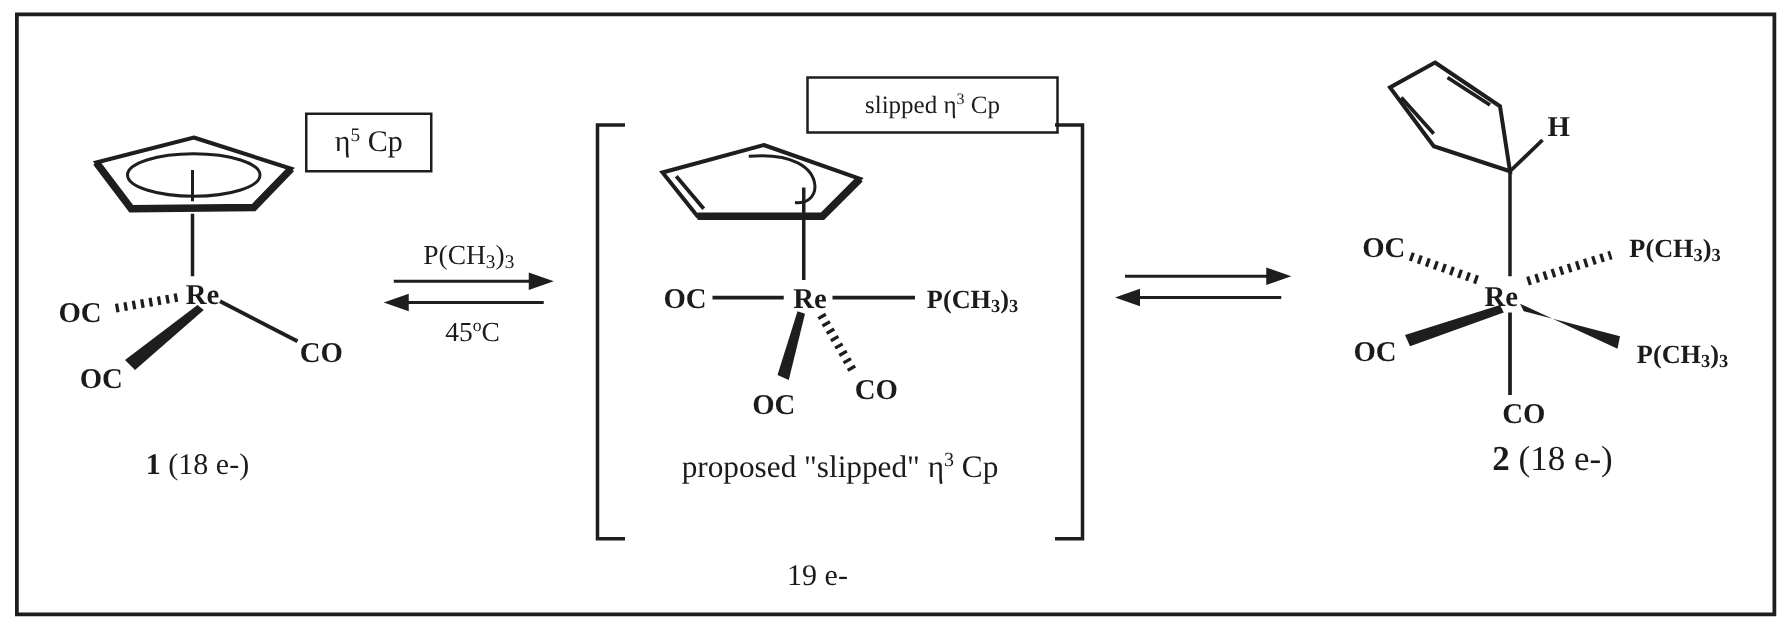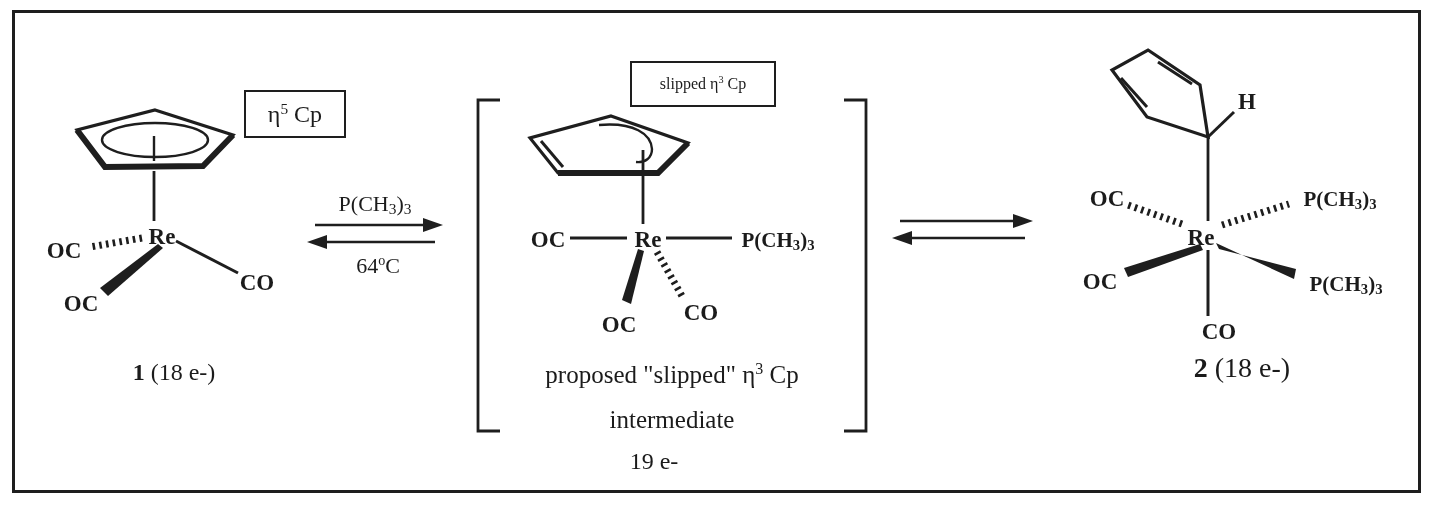--- a/index.html
+++ b/index.html
@@ -96,40 +96,39 @@
       <line class="hash" x1="1222" y1="225" x2="1289" y2="204"></line>
       <polygon class="fill" points="1200,244 1203,250 1128,277 1124,268"></polygon>
       <polygon class="fill" points="1216,243 1219,249 1296,269 1294,279"></polygon>
       <line class="med" x1="1208" y1="250" x2="1208" y2="316"></line>
     </g>
   </svg>
 
   <div class="tagbox" style="left:244px;top:90px;width:102px;height:48px;font-size:24px;">
     <span><span>η</span><sup>5</sup><span> Cp</span></span>
   </div>
-  <div class="tagbox" style="left:630px;top:61px;width:146px;height:46px;font-size:16px;">
+  <div class="tagbox" style="left:645px;top:61px;width:202px;height:46px;font-size:20px;">
     <span><span>slipped η</span><sup>3</sup><span> Cp</span></span>
   </div>
 
   <div class="lbl b" style="left:64px;top:250px;font-size:23px;">OC</div>
   <div class="lbl b" style="left:81px;top:303px;font-size:23px;">OC</div>
   <div class="lbl b" style="left:162px;top:236px;font-size:23px;">Re</div>
   <div class="lbl b" style="left:257px;top:282px;font-size:23px;">CO</div>
-  <div class="lbl" style="left:158px;top:372px;font-size:24px;margin-left:16px;"><span style="font-weight: bold;">1</span><span> (18 e-)</span></div>
+  <div class="lbl" style="left:158px;top:372px;font-size:24px;"><span style="font-weight: bold;">1</span><span> (18 e-)</span></div>
 
   <div class="lbl" style="left:375px;top:204px;font-size:22px;"><span>P(CH</span><sub>3</sub><span>)</span><sub>3</sub></div>
-  <div class="lbl" style="left:378px;top:266px;font-size:22px;"><span>64</span><sup>o</sup><span>C</span></div>
+  <div class="lbl" style="left:378px;top:266px;font-size:22px;"><span>45</span><sup>o</sup><span>C</span></div>
 
   <div class="lbl b" style="left:548px;top:239px;font-size:23px;">OC</div>
   <div class="lbl b" style="left:648px;top:239px;font-size:23px;">Re</div>
   <div class="lbl b" style="left:778px;top:240px;font-size:21px;"><span>P(CH</span><sub>3</sub><span>)</span><sub>3</sub></div>
   <div class="lbl b" style="left:619px;top:324px;font-size:23px;">OC</div>
   <div class="lbl b" style="left:701px;top:312px;font-size:23px;">CO</div>
   <div class="lbl" style="left:672px;top:374px;font-size:25px;"><span>proposed "slipped" η</span><sup>3</sup><span> Cp</span></div>
-  <div class="lbl" style="left:672px;top:419px;font-size:25px;">intermediate</div>
   <div class="lbl" style="left:654px;top:461px;font-size:24px;">19 e-</div>
 
   <div class="lbl b" style="left:1247px;top:101px;font-size:23px;">H</div>
   <div class="lbl b" style="left:1107px;top:198px;font-size:23px;">OC</div>
   <div class="lbl b" style="left:1340px;top:199px;font-size:21px;"><span>P(CH</span><sub>3</sub><span>)</span><sub>3</sub></div>
   <div class="lbl b" style="left:1201px;top:237px;font-size:23px;">Re</div>
   <div class="lbl b" style="left:1100px;top:281px;font-size:23px;">OC</div>
   <div class="lbl b" style="left:1346px;top:284px;font-size:21px;"><span>P(CH</span><sub>3</sub><span>)</span><sub>3</sub></div>
   <div class="lbl b" style="left:1219px;top:331px;font-size:23px;">CO</div>
   <div class="lbl" style="left:1242px;top:368px;font-size:28px;"><span style="font-weight: bold;">2</span><span> (18 e-)</span></div>

